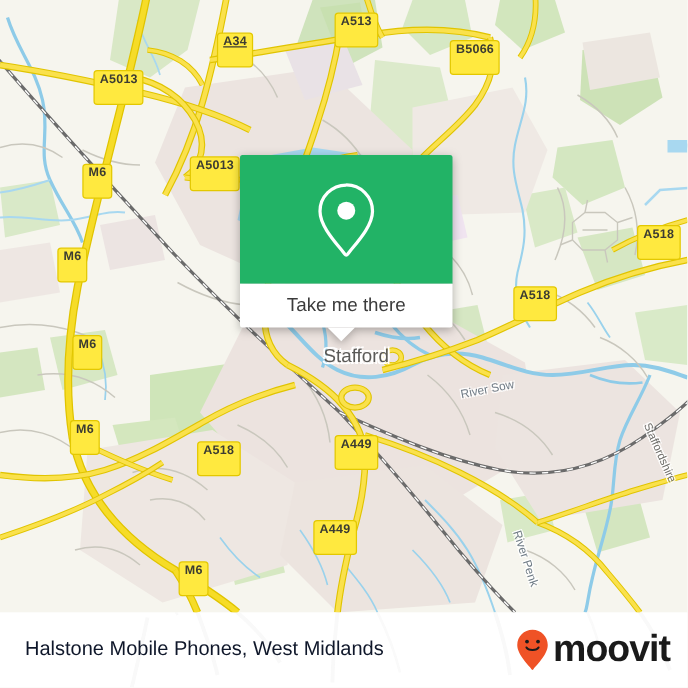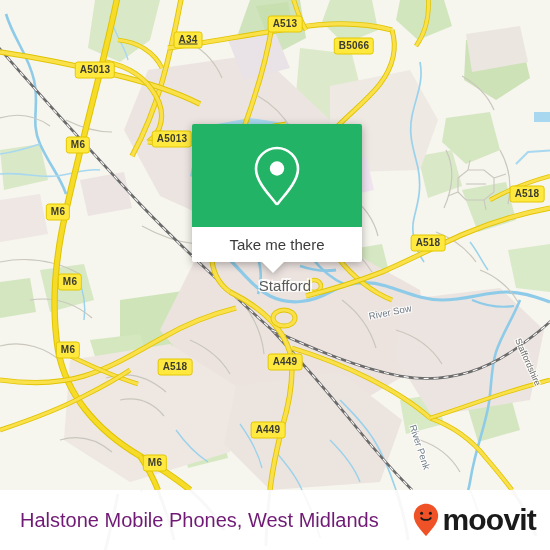--- a/index.html
+++ b/index.html
@@ -18,21 +18,21 @@
   
   .shield{
     position:absolute;
     background:#ffe93f;
     border:1.5px solid #e3c800;
     border-radius:3px;
     color:#3c3c32;
     font-size:10px;
     font-weight:bold;
     line-height:1;
-    padding:2px 4px 3px 4px;
+    padding:2px 4px 14px 4px;
     letter-spacing:0.2px;
     white-space:nowrap;
     transform:translate(-50%,-50%);
     box-sizing:border-box;
     text-align:right;
   }
 
   
   .place-label{
     position:absolute;
@@ -118,22 +118,22 @@
   }
   #footer-watermark{position:absolute;left:0;top:-490px;opacity:0.055;}
   #footer-inner{
     position:relative;
     width:100%;height:100%;
     display:flex;align-items:center;justify-content:space-between;
     padding:0 14px 0 20px;
     box-sizing:border-box;
   }
   #footer-title{
-    font-size:20px;
-    color:#701a75;
+    font-size:16px;
+    color:#0f172a;
     white-space:nowrap;
   }
   #brand{display:flex;align-items:center;gap:2px;}
   #brand-word{
     font-size:30px;
     font-weight:bold;
     color:#1a1a1a;
     letter-spacing:-0.8px;
     line-height:1;
     margin-left:1px;
@@ -327,21 +327,21 @@
 
         <path d="M428,-6 C430,14 426,32 416,46" stroke="#e0c400" stroke-width="4.6" fill="none"></path>
         <path d="M428,-6 C430,14 426,32 416,46" stroke="#fae14c" stroke-width="3" fill="none"></path>
       </g>
     </svg>
 
     <div id="shields">
         <div class="shield" style="left: 188px; top: 40px; text-decoration: underline;">A34</div>
         <div class="shield" style="left: 95px; top: 70px;">A5013</div>
         <div class="shield" style="left: 285px; top: 24px;">A513</div>
-        <div class="shield" style="left: 354px; top: 46px;">B5066</div>
+        <div class="shield" style="left: 380px; top: 46px;">B5066</div>
         <div class="shield" style="left: 172px; top: 139px;">A5013</div>
         <div class="shield" style="left: 78px; top: 145px;">M6</div>
         <div class="shield" style="left: 58px; top: 212px;">M6</div>
         <div class="shield" style="left: 70px; top: 282px;">M6</div>
         <div class="shield" style="left: 68px; top: 350px;">M6</div>
         <div class="shield" style="left: 155px; top: 463px;">M6</div>
         <div class="shield" style="left: 175px; top: 367px;">A518</div>
         <div class="shield" style="left: 428px; top: 243px;">A518</div>
         <div class="shield" style="left: 527px; top: 194px;">A518</div>
         <div class="shield" style="left: 285px; top: 362px;">A449</div>

